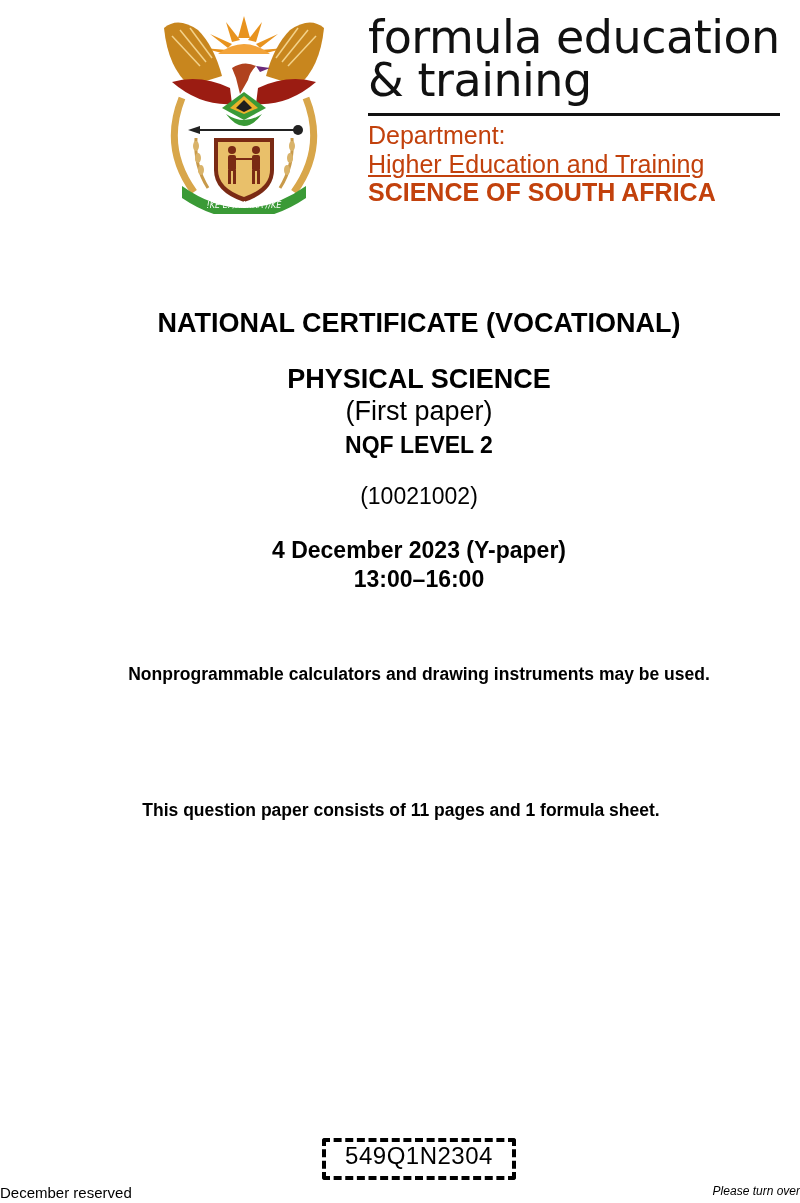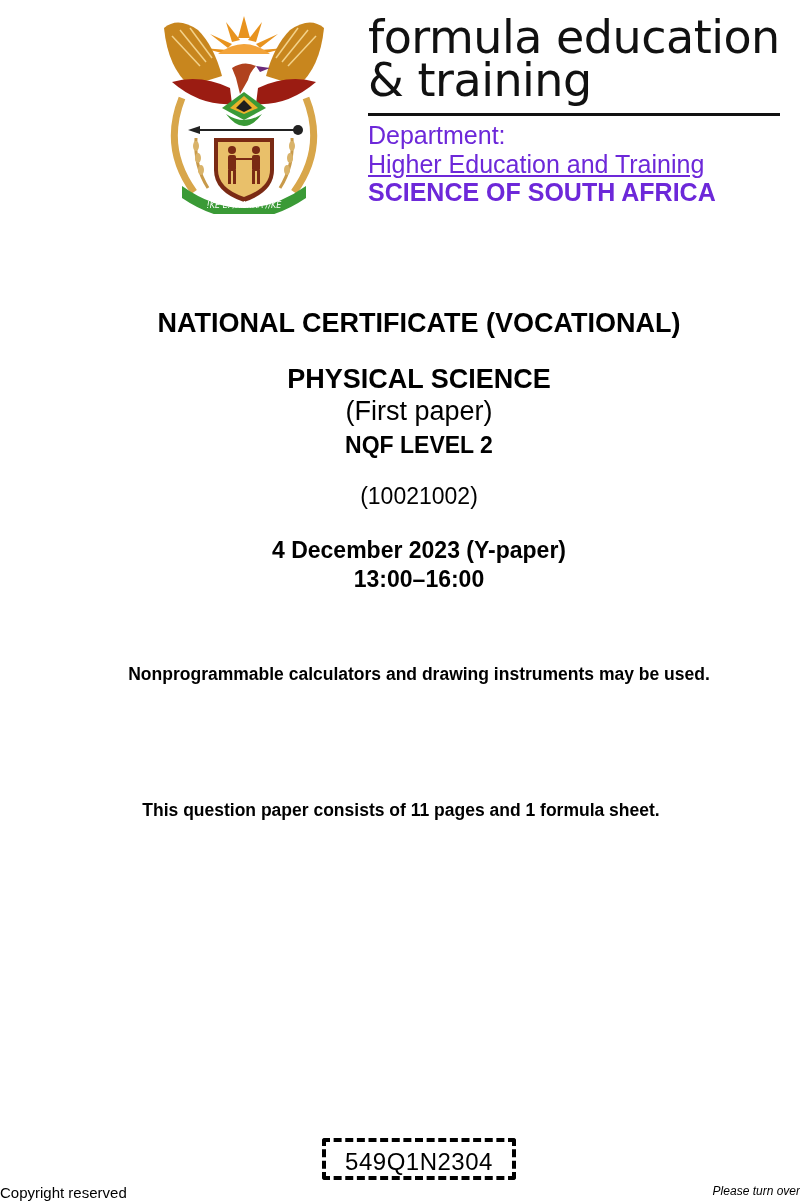--- a/index.html
+++ b/index.html
@@ -39,21 +39,21 @@
       left: 368px;
       top: 113px;
       width: 412px;
       height: 3px;
       background: #111;
     }
     .dept-label, .dept-name, .dept-country {
       left: 368px;
       font-size: 25px;
       line-height: 28px;
-      color: #6d28d9;
+      color: #c2410c;
       white-space: nowrap;
     }
     .dept-label { top: 121px; }
     .dept-name { top: 150px; text-decoration: underline; }
     .dept-country { top: 178px; font-weight: bold; font-size: 25px; }
 
     
     .center {
       left: 0;
       width: 838px;
@@ -90,21 +90,21 @@
     
     .code-box {
       left: 322px;
       top: 1138px;
       width: 194px;
       height: 42px;
       border: 4px dashed #000;
       border-radius: 3px;
       box-sizing: border-box;
       display: flex;
-      align-items: flex-end;
+      align-items: flex-start;
       justify-content: center;
     }
     .code-box span {
       font-size: 24px;
       letter-spacing: 0.5px;
     }
 
     
     .footer-left {
       left: 0;
@@ -214,14 +214,14 @@
 <div class="abs center h-date">4 December 2023 (Y-paper)</div>
 <div class="abs center h-time">13:00–16:00</div>
 
 <div class="abs notice">Nonprogrammable calculators and drawing instruments may be used.</div>
 <div class="abs pages-info">This question paper consists of 11 pages and 1 formula sheet.</div>
 
 <div class="abs code-box">
   <span>549Q1N2304</span>
 </div>
 
-<div class="abs footer-left">Copyright reserved</div>
+<div class="abs footer-left">December reserved</div>
 <div class="abs footer-right">Please turn over</div>
 
 </body></html>

